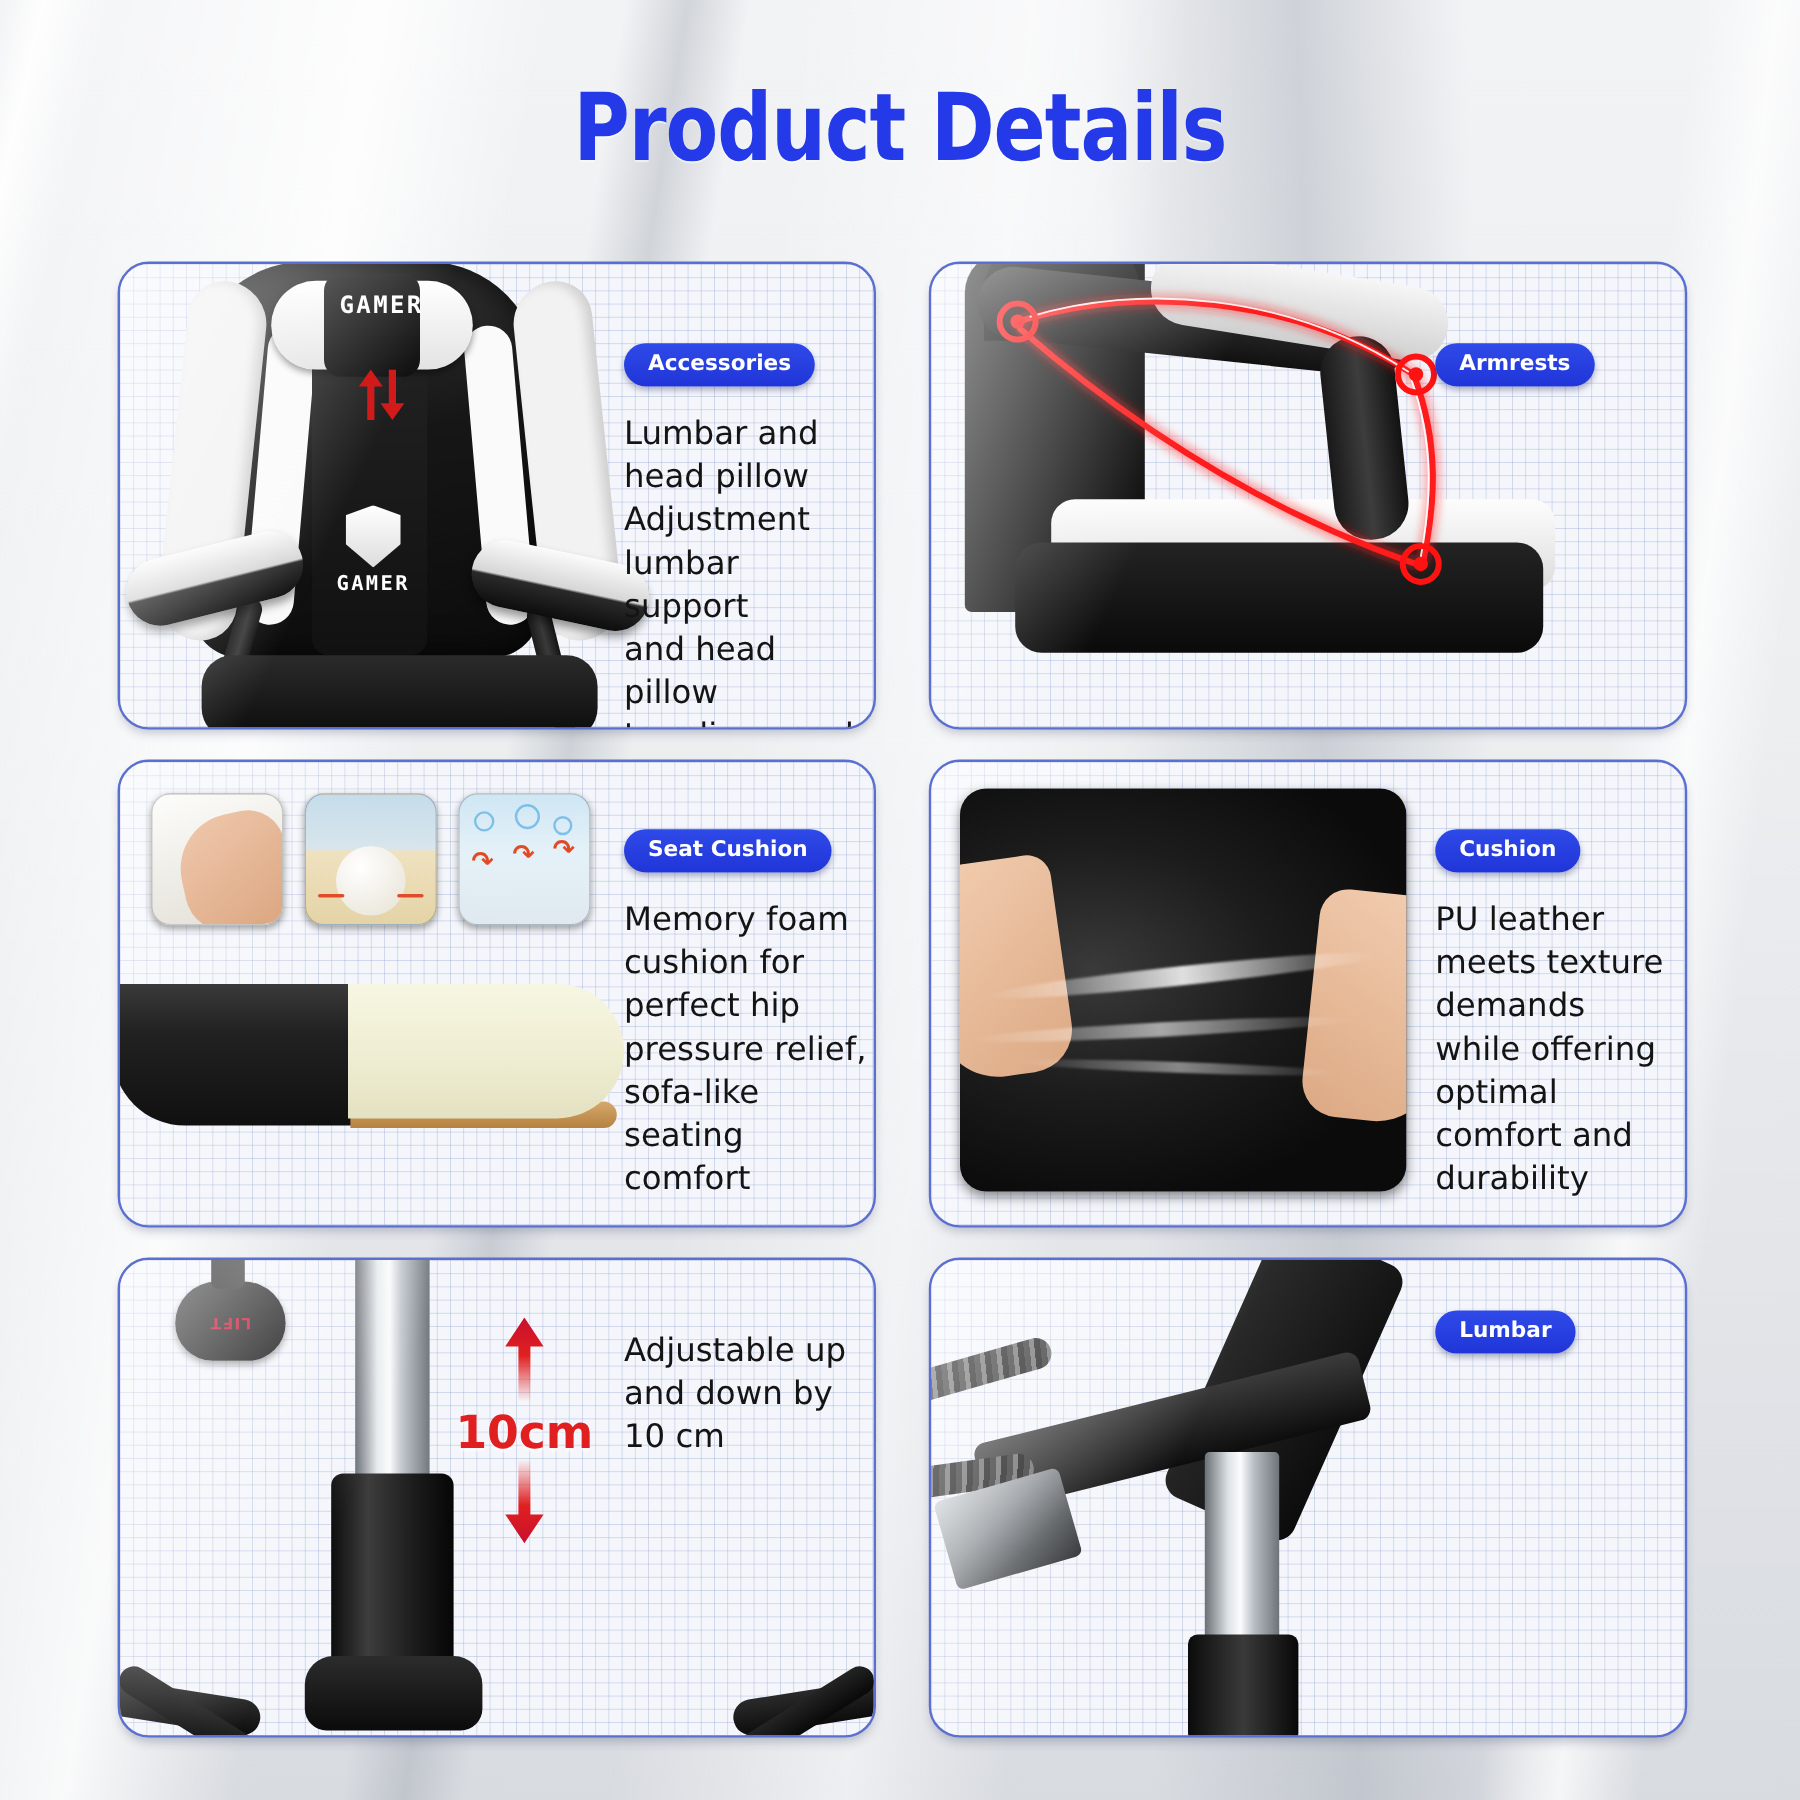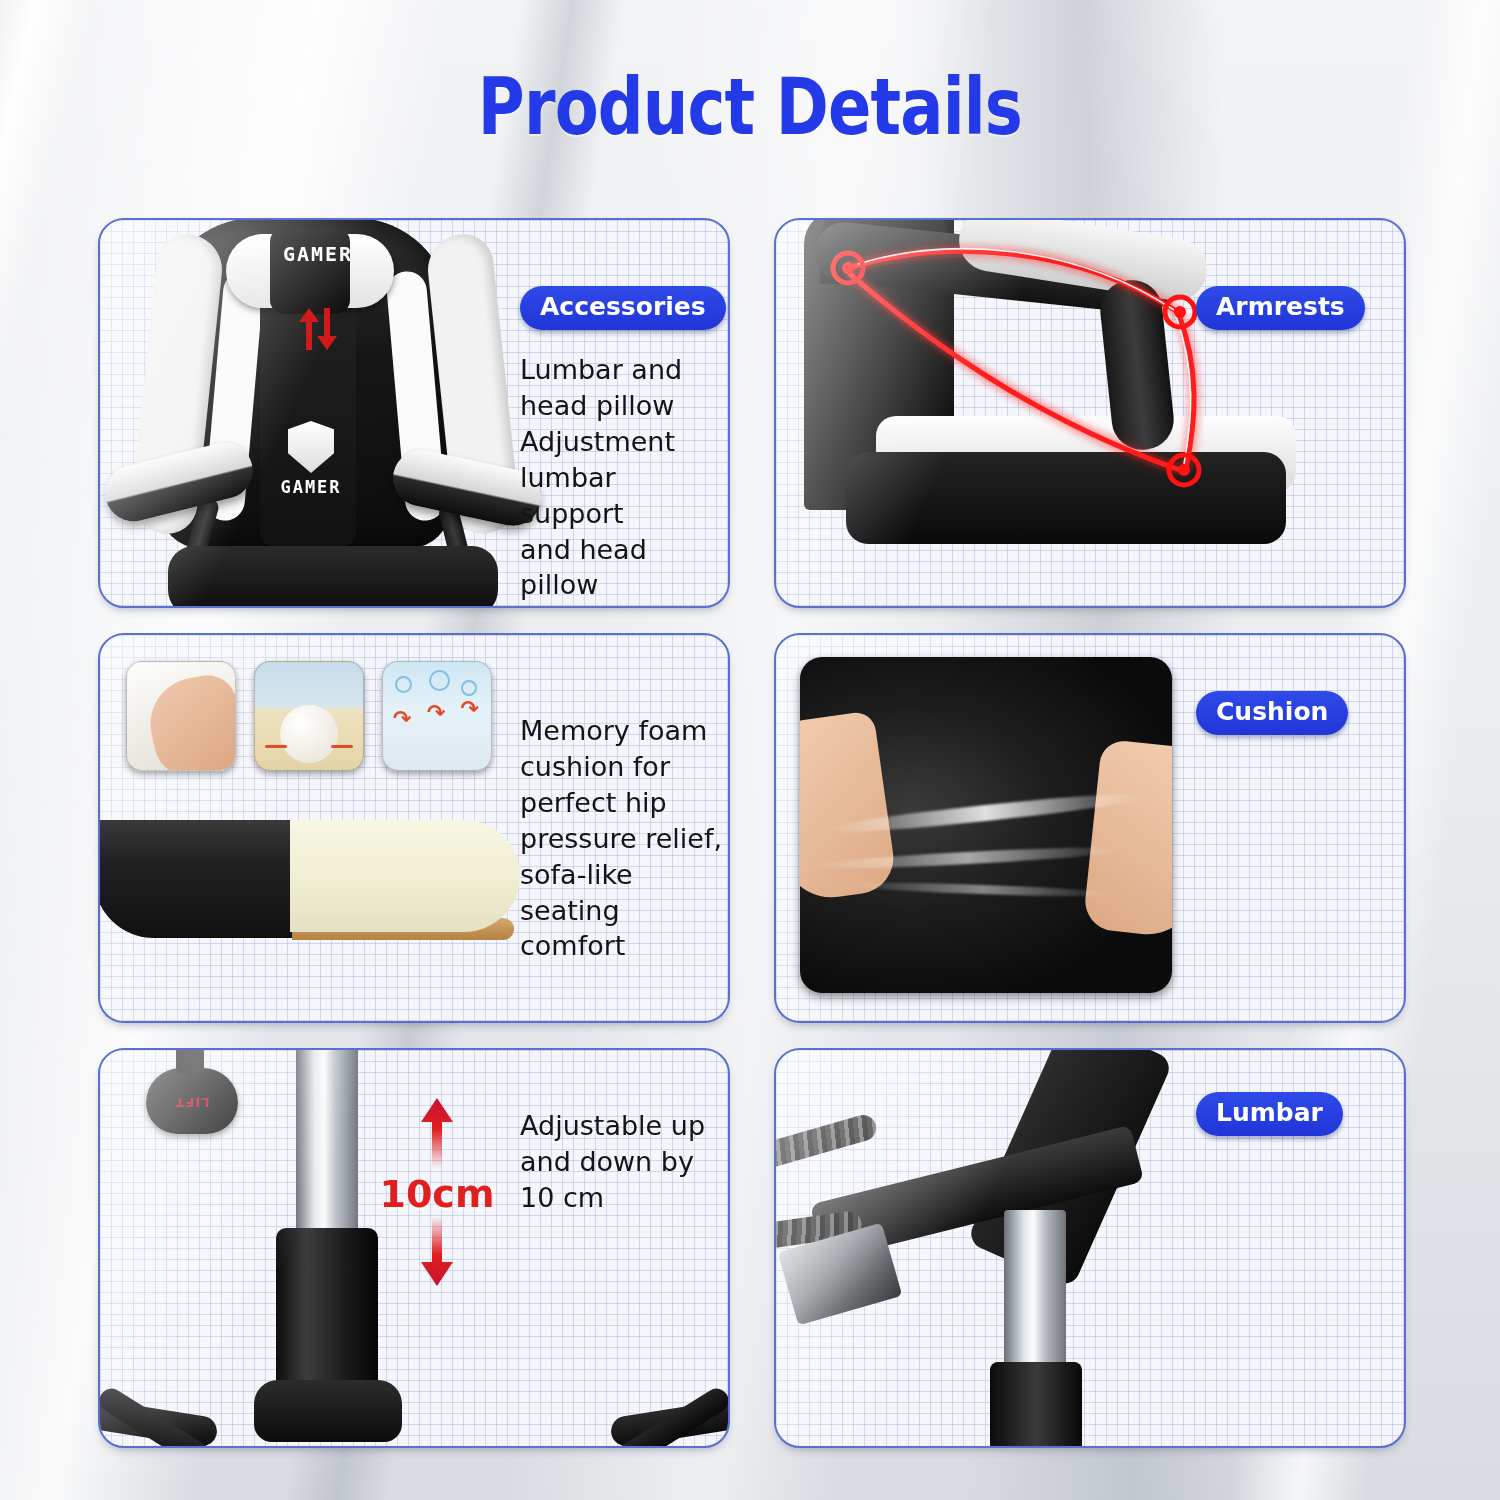--- a/index.html
+++ b/index.html
@@ -43,21 +43,21 @@
       linear-gradient(to right, rgba(150,165,210,.38) 1px, transparent 1px),
       linear-gradient(to bottom, rgba(150,165,210,.38) 1px, transparent 1px);
     background-size:11px 11px;}
   .card:after{content:"";position:absolute;inset:0;pointer-events:none;
     background:linear-gradient(115deg, rgba(255,255,255,.55) 0%, rgba(255,255,255,0) 35%);}
   .cardinner{position:absolute;inset:0;}
   
   .txt{position:absolute;z-index:6;}
   .badge{display:inline-block;background:linear-gradient(180deg,#2f4ae8 0%,#2035d8 100%);
     color:#fff;font-weight:bold;border-radius:30px;
-    padding:7px 20px 9px;font-size:25px;line-height:1.12;
+    padding:7px 20px 9px;font-size:18px;line-height:1.12;
     box-shadow:0 3px 5px rgba(25,35,90,.35);white-space:pre-line;}
   .desc{margin-top:22px;font-size:27px;line-height:1.33;color:#141414;
     font-weight:500;white-space:pre-line;}
   
   .chairwrap{position:absolute;left:8px;top:-4px;width:420px;height:400px;}
   .backrest{position:absolute;left:52px;top:2px;width:290px;height:330px;
     background:linear-gradient(170deg,#3a3a3a 0%,#161616 45%,#0c0c0c 100%);
     border-radius:95px 95px 40px 40px;
     box-shadow:inset 0 0 30px rgba(0,0,0,.8);}
   .wing{position:absolute;width:66px;height:300px;background:#f2f2f2;
@@ -311,20 +311,21 @@
           <div class="ar" style="right:12px;top:34px;">↷</div>
         </div>
       </div>
       <div class="cushion">
         <div class="cush-black"></div>
         <div class="cush-wood"></div>
         <div class="cush-foam"></div>
       </div>
     </div>
     <div class="txt" style="left:420px;top:56px;width:205px;">
+      <div class="badge">Seat Cushion</div>
       <div class="desc">Memory foam
 cushion for
 perfect hip
 pressure relief,
 sofa-like seating
 comfort</div>
     </div>
   </div>
 
   <div class="card">
@@ -332,20 +333,27 @@
       <div class="photo">
         <div class="handL"></div>
         <div class="handR"></div>
         <div class="fold"></div>
         <div class="fold fold2"></div>
         <div class="fold fold3"></div>
       </div>
     </div>
     <div class="txt" style="left:420px;top:56px;width:205px;">
       <div class="badge">Cushion</div>
+      <div class="desc">PU leather
+meets texture
+demands
+while offering
+optimal
+comfort and
+durability</div>
     </div>
   </div>
 
   <div class="card">
     <div class="cardinner gas">
       <div class="lever">
         <div class="stem"></div>
         <div class="lbl">LIFT</div>
       </div>
       <div class="piston"></div>

